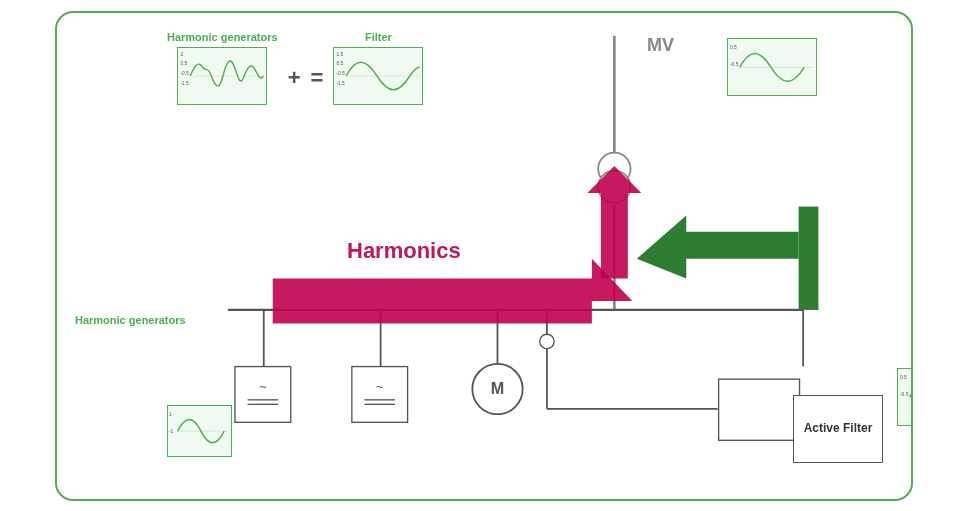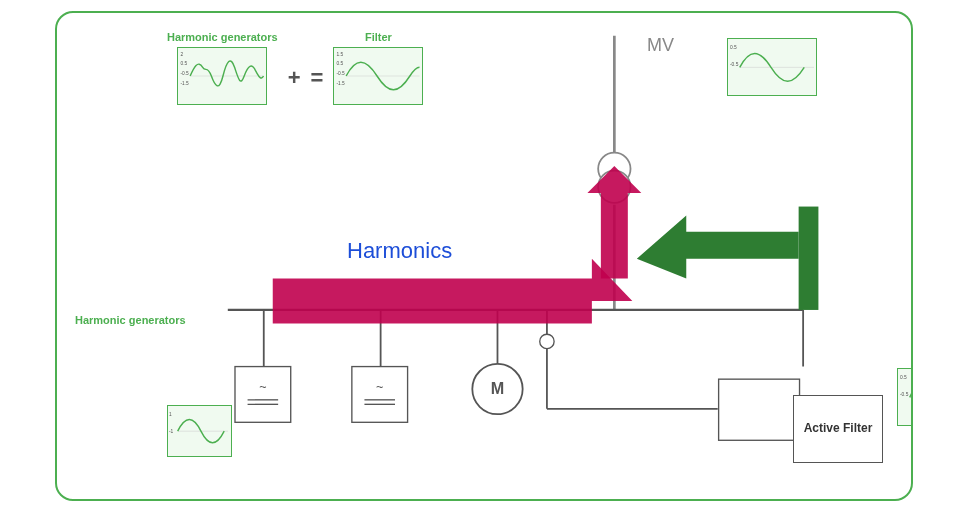--- a/index.html
+++ b/index.html
@@ -67,21 +67,21 @@
       color: #555;
       font-weight: bold;
       margin-top: 20px;
     }
     .mv-label {
       position: absolute;
       top: 22px;
       left: 590px;
       font-size: 18px;
       color: #888;
-      font-weight: normal;
+      font-weight: bold;
     }
 
     
     .mv-waveform-box {
       position: absolute;
       top: 25px;
       left: 670px;
       border: 1.5px solid #4caf50;
       background: #f0faf0;
       width: 90px;
@@ -152,22 +152,22 @@
       width: 65px;
       height: 52px;
     }
 
     
     .harmonics-text {
       position: absolute;
       top: 225px;
       left: 290px;
       font-size: 22px;
-      font-weight: normal;
-      color: #1d4ed8;
+      font-weight: bold;
+      color: #be185d;
     }
   </style>
 </head>
 <body>
 
 <div class="main-container">
 
   <div class="top-legend">
 
     <div class="legend-group">

